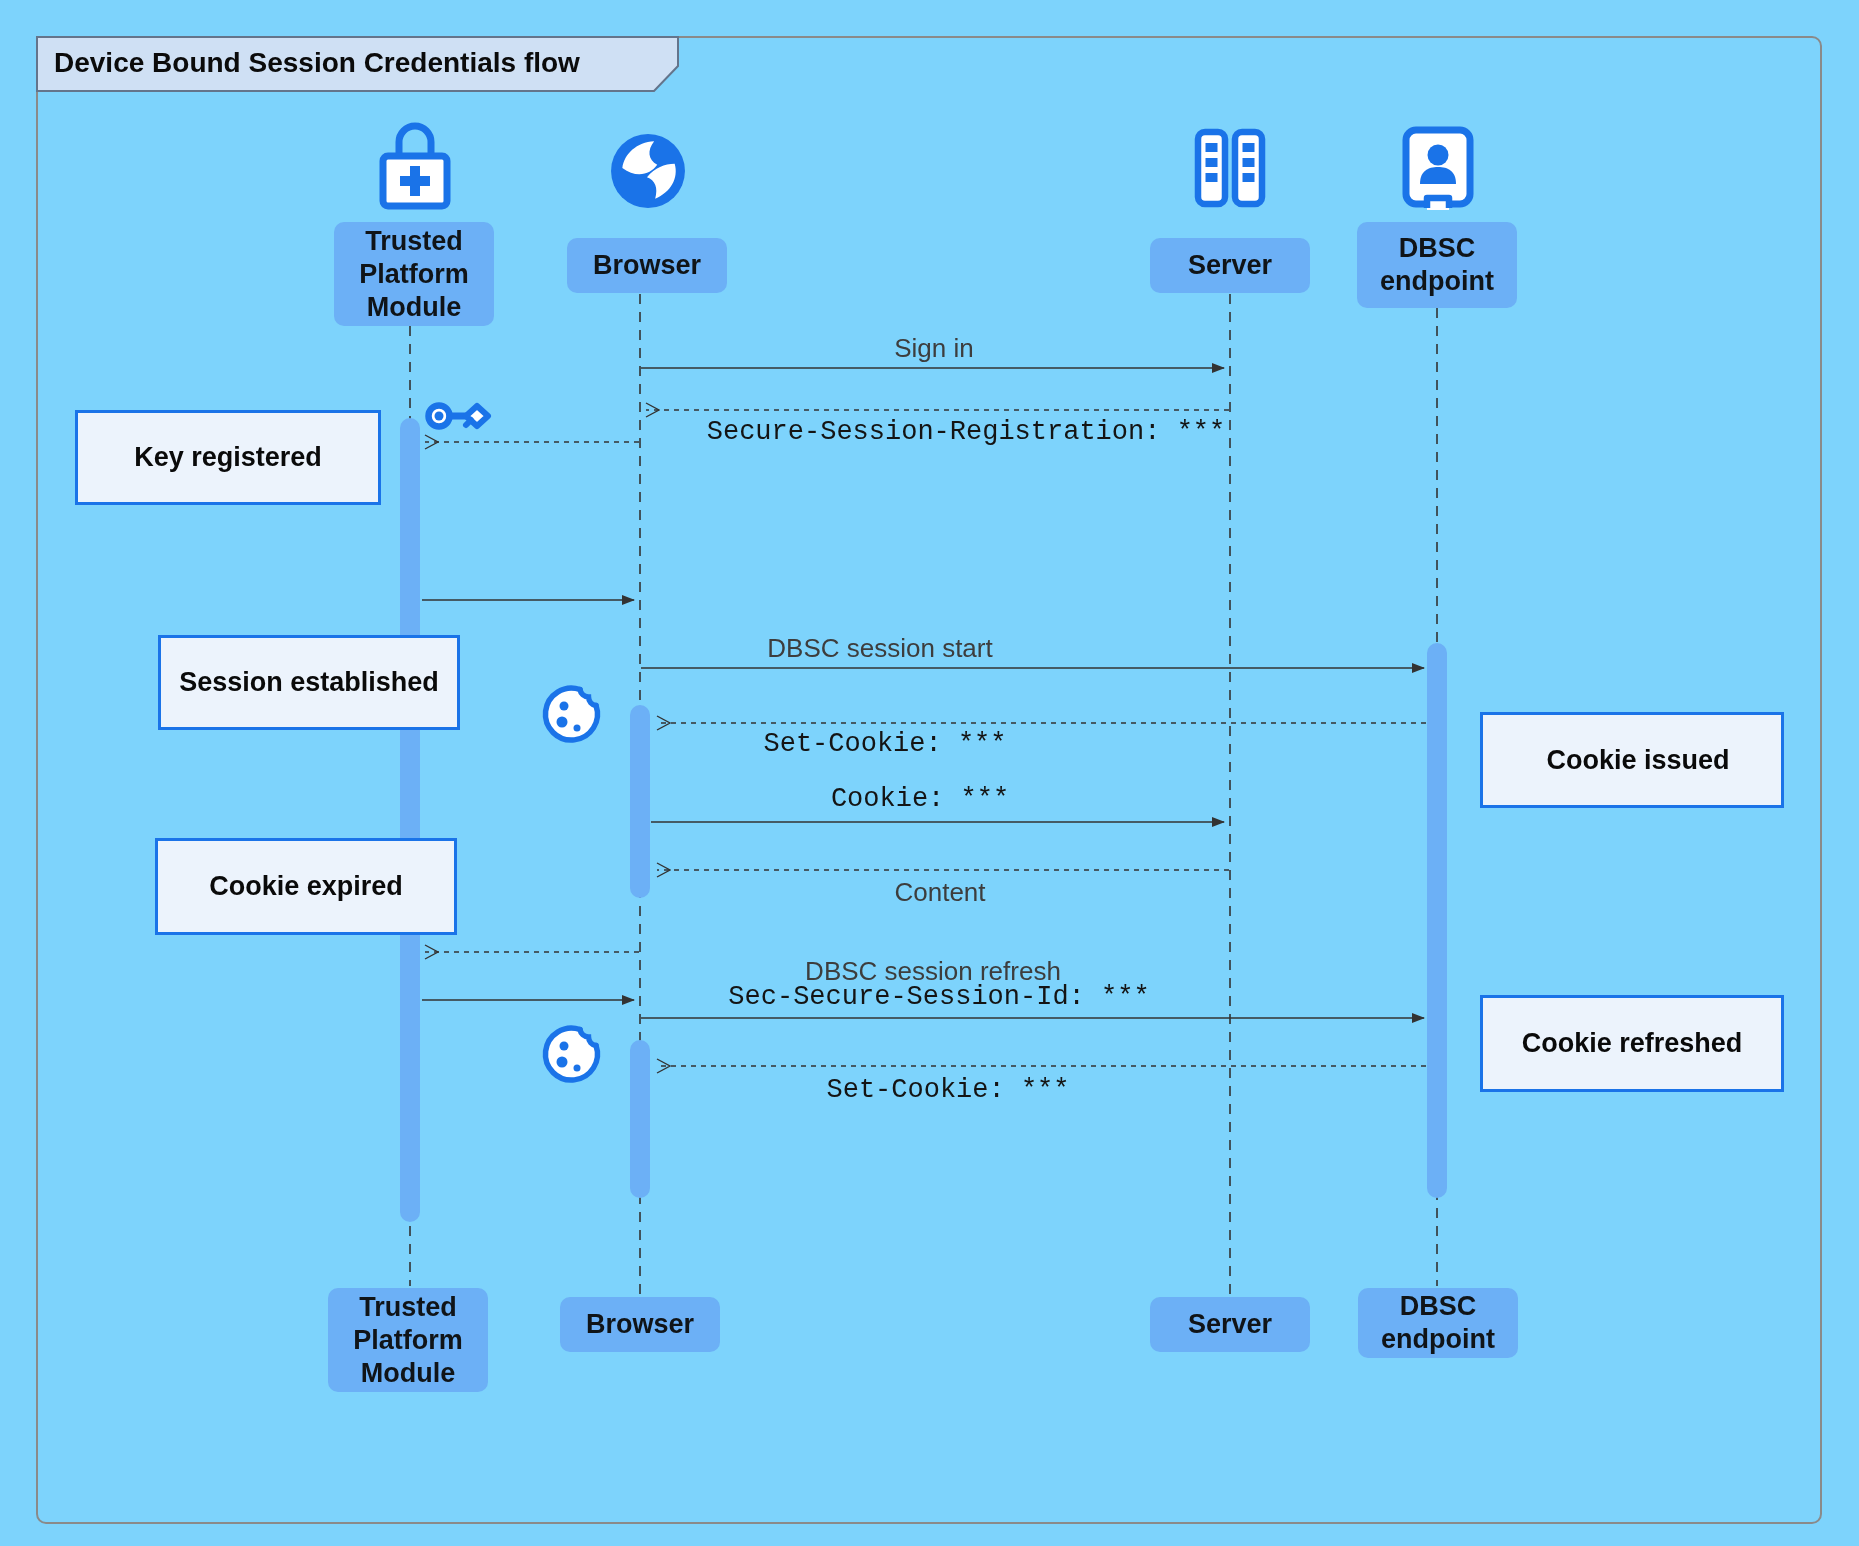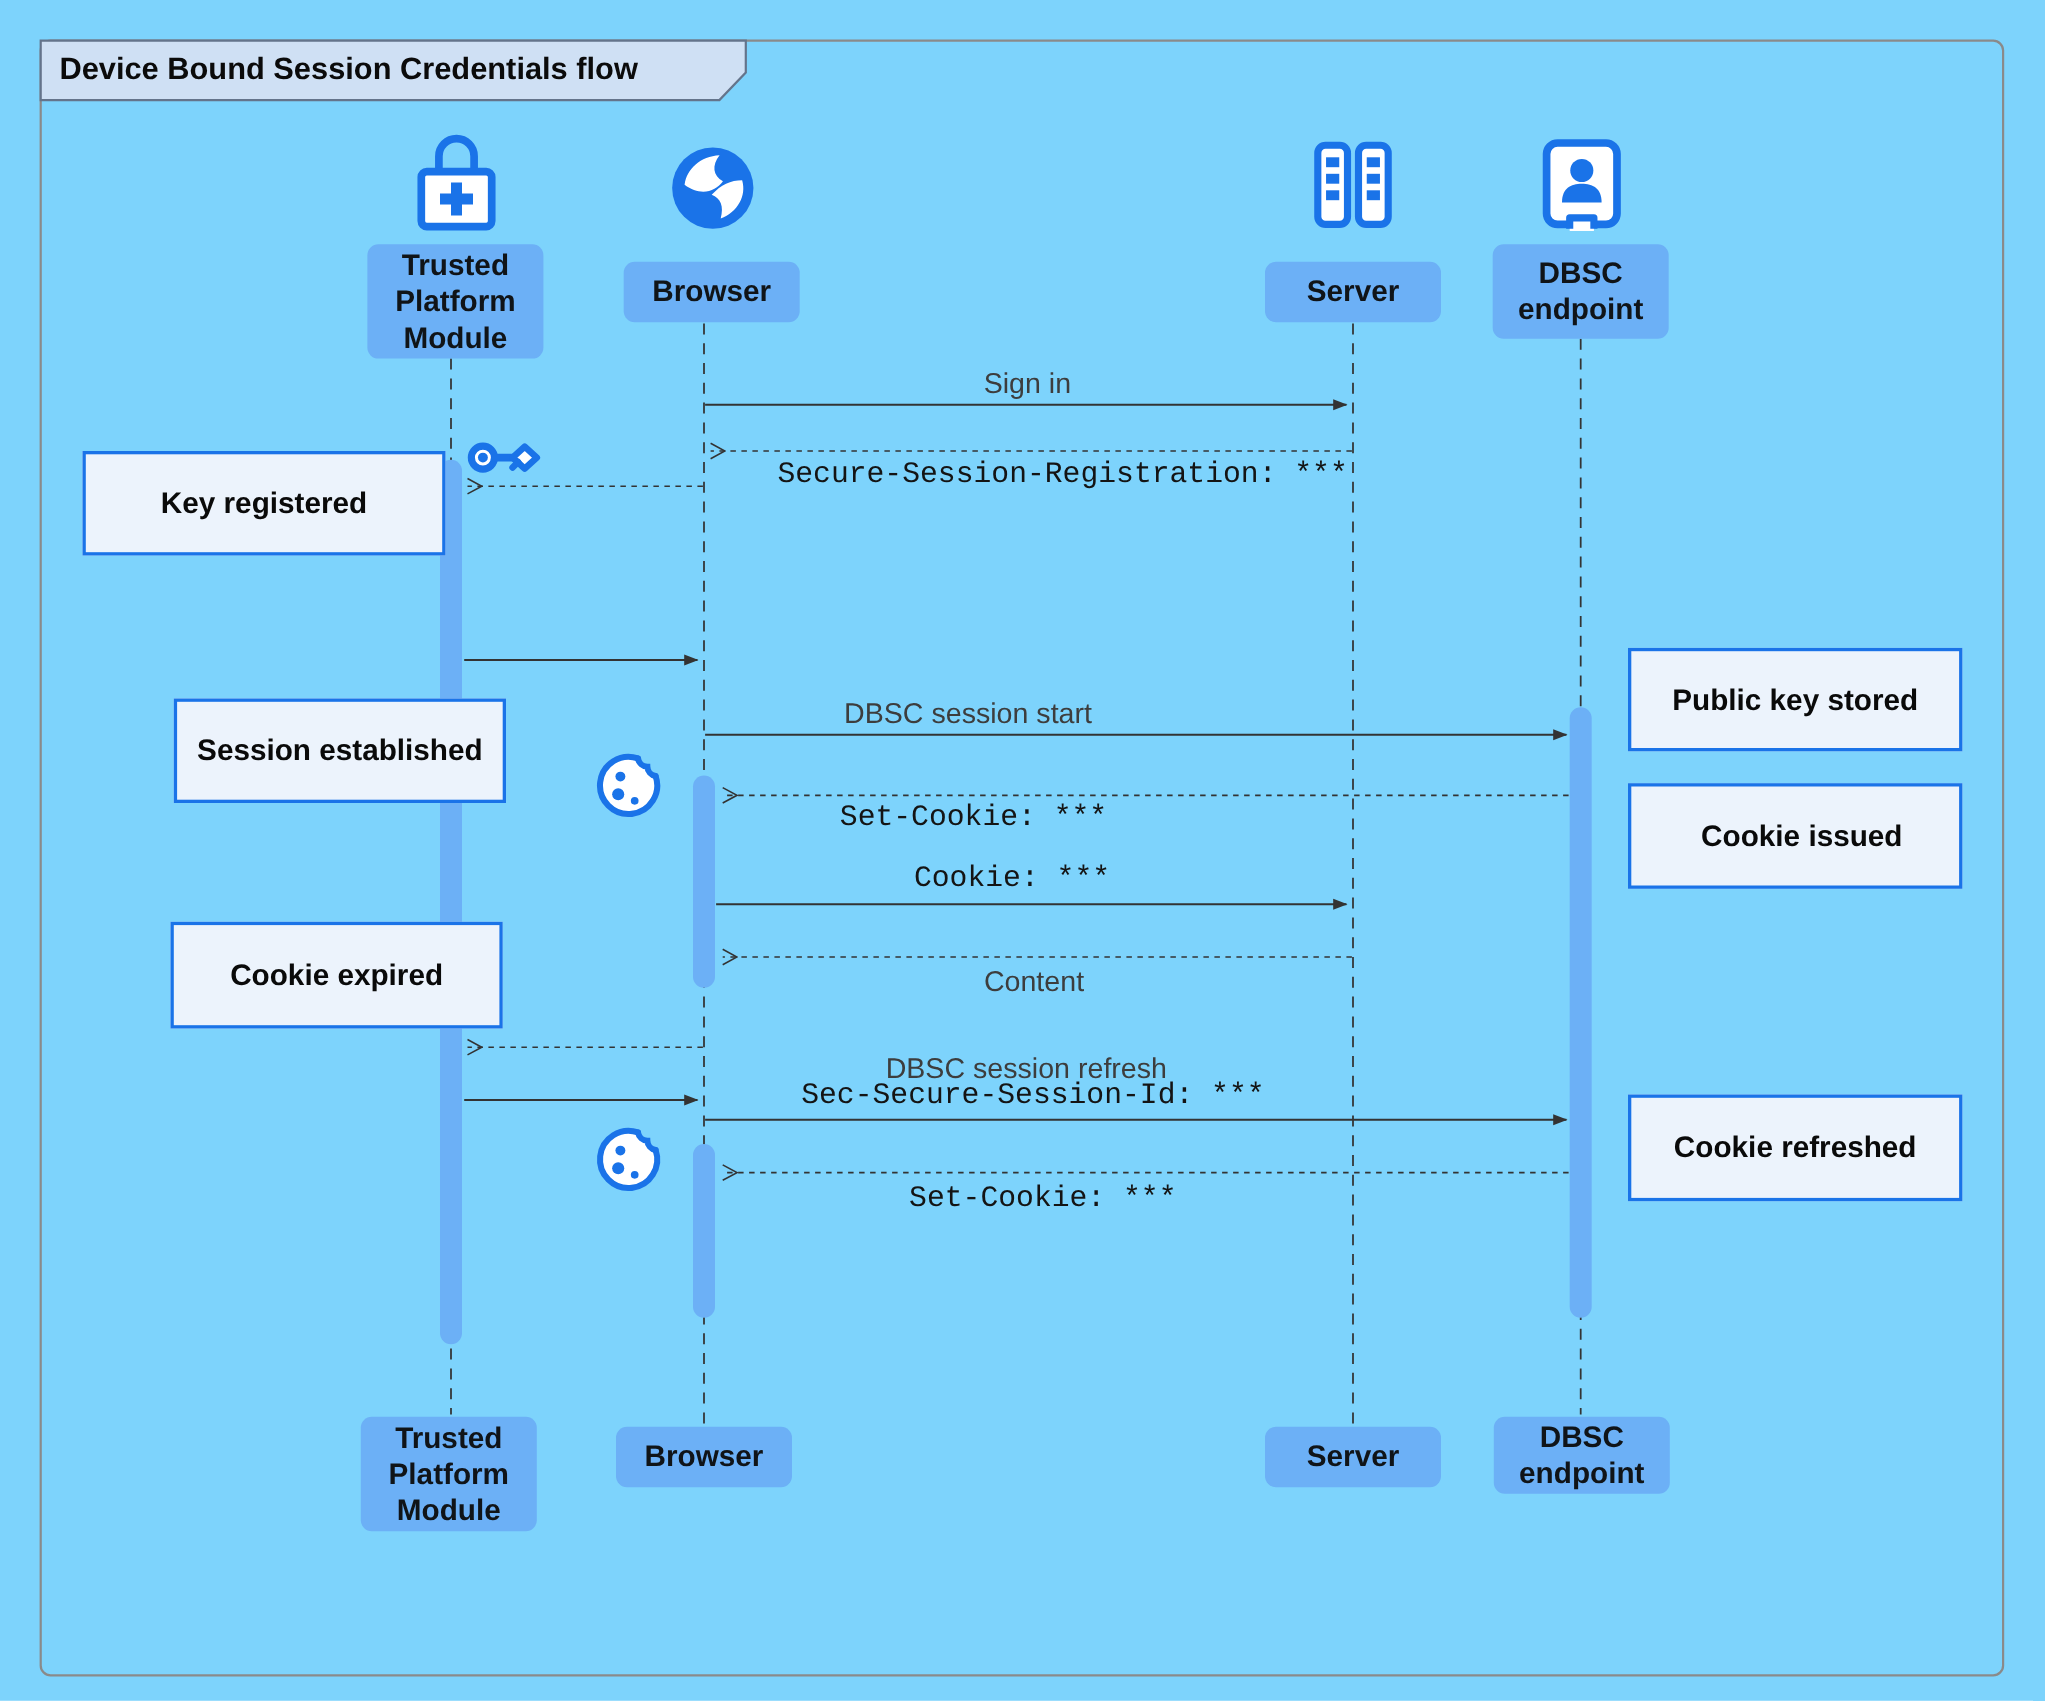--- a/index.html
+++ b/index.html
@@ -158,24 +158,23 @@
   <div class="actor-label" style="left:334px;top:222px;width:160px;height:104px;">Trusted Platform Module</div>
   <div class="actor-label" style="left:567px;top:238px;width:160px;height:55px;">Browser</div>
   <div class="actor-label" style="left:1150px;top:238px;width:160px;height:55px;">Server</div>
   <div class="actor-label" style="left:1357px;top:222px;width:160px;height:86px;">DBSC endpoint</div>
 
   <div class="actor-label" style="left:328px;top:1288px;width:160px;height:104px;">Trusted Platform Module</div>
   <div class="actor-label" style="left:560px;top:1297px;width:160px;height:55px;">Browser</div>
   <div class="actor-label" style="left:1150px;top:1297px;width:160px;height:55px;">Server</div>
   <div class="actor-label" style="left:1358px;top:1288px;width:160px;height:70px;">DBSC endpoint</div>
 
-  <div class="note" style="left:75px;top:410px;width:330px;height:95px;">Key registered</div>
+  <div class="note" style="left:75px;top:410px;width:306px;height:95px;">Key registered</div>
   <div class="note" style="left:158px;top:635px;width:302px;height:95px;">Session established</div>
   <div class="note" style="left:155px;top:838px;width:302px;height:97px;">Cookie expired</div>
-  <div class="note" style="left:1480px;top:589px;width:304px;height:94px;">Public key stored</div>
   <div class="note" style="left:1480px;top:712px;width:304px;height:96px;padding-left:12px;">Cookie issued</div>
   <div class="note" style="left:1480px;top:995px;width:304px;height:97px;">Cookie refreshed</div>
 
   <div class="msg" style="left:934px;top:331px;">Sign in</div>
   <div class="msg mono" style="left:966px;top:415px;">Secure-Session-Registration: ***</div>
   <div class="msg" style="left:880px;top:631px;">DBSC session start</div>
   <div class="msg mono" style="left:885px;top:727px;">Set-Cookie: ***</div>
   <div class="msg mono" style="left:920px;top:782px;">Cookie: ***</div>
   <div class="msg" style="left:940px;top:875px;">Content</div>
   <div class="msg" style="left:933px;top:954px;">DBSC session refresh</div>

